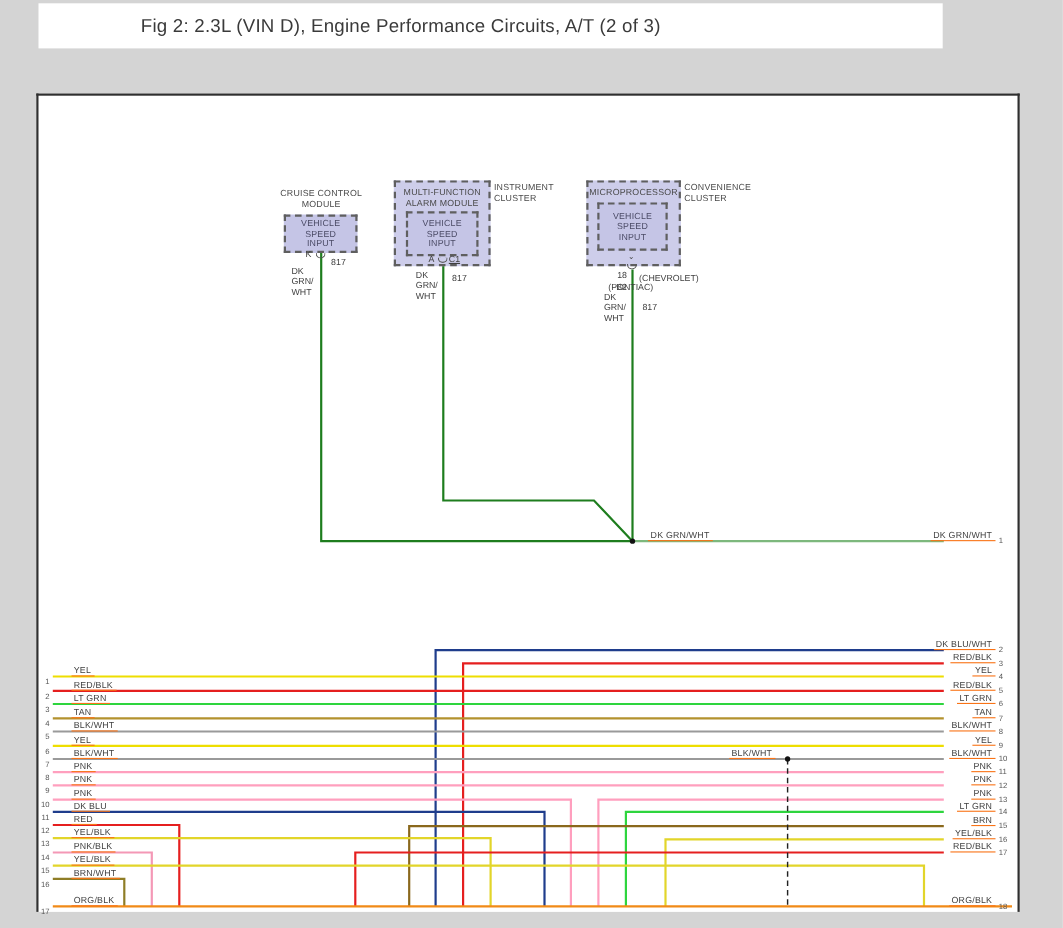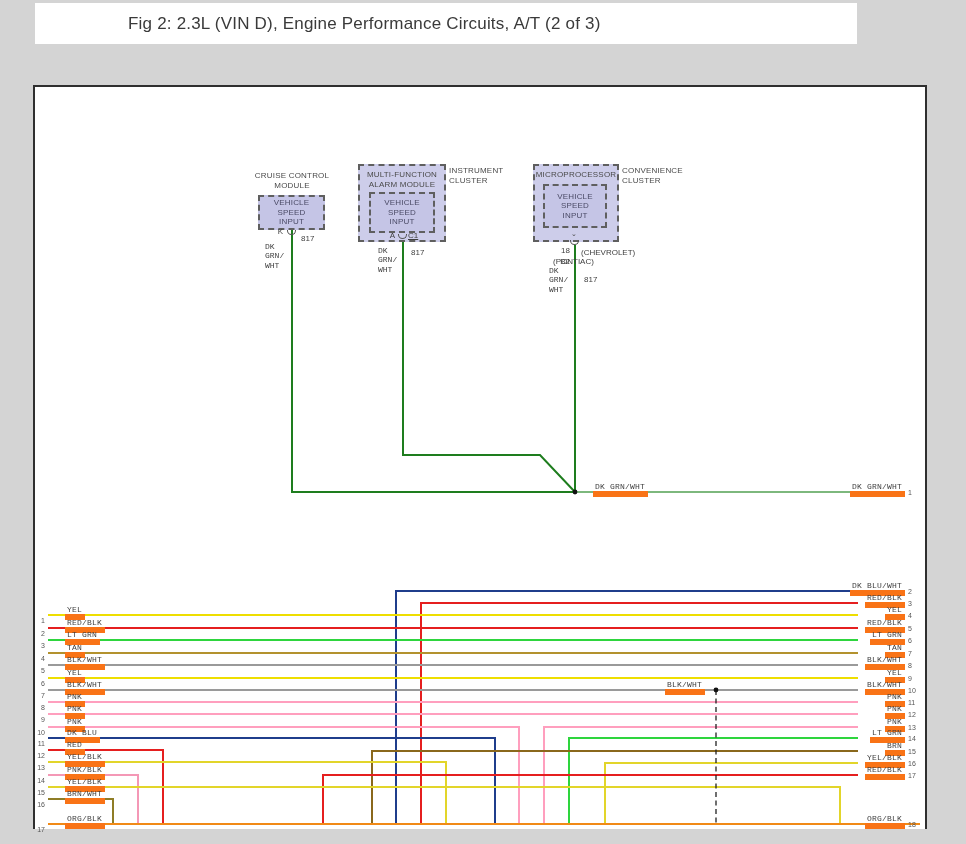--- a/index.html
+++ b/index.html
@@ -5,34 +5,34 @@
   html,body{margin:0;padding:0;}
   body{font-family:"Liberation Sans",sans-serif;background:#d4d4d4;}
   .page{position:relative;width:966px;height:844px;background:#d4d4d4;overflow:hidden;}
   .titlebar{position:absolute;left:35px;top:3px;width:822px;height:41px;background:#ffffff;}
   .titletext{position:absolute;left:93px;top:0;line-height:41px;font-size:17px;color:#3a3a3a;letter-spacing:.2px;white-space:nowrap;}
   .panel{position:absolute;left:33px;top:85px;width:894px;height:744px;background:#ffffff;
          border:2px solid #2f2f2f;border-bottom:none;box-sizing:border-box;}
   svg.wiresvg{position:absolute;left:0;top:0;width:966px;height:844px;pointer-events:none;}
   .layer{position:absolute;left:0;top:0;width:966px;height:844px;pointer-events:none;}
   .wlabel{position:absolute;font-size:8px;line-height:9px;height:9px;color:#3f3f3f;
-          border-bottom:6px solid #f97316;padding:0 3px 0 2px;letter-spacing:.2px;white-space:nowrap;font-family:Liberation Mono, monospace;}
+          border-bottom:1px solid #f97316;padding:0 3px 0 2px;letter-spacing:.2px;white-space:nowrap;}
   .wnum{position:absolute;font-size:7px;line-height:8px;color:#555;white-space:nowrap;}
   .mtitle{position:absolute;font-size:8px;line-height:9.5px;color:#4a4a4a;text-align:center;
           letter-spacing:.2px;white-space:nowrap;}
   .sidelabel{position:absolute;font-size:8px;line-height:9.5px;color:#4a4a4a;text-align:left;
           letter-spacing:.2px;white-space:nowrap;}
   .dbox{position:absolute;border:2px dashed #5f5f5f;background:#cdcdea;box-sizing:border-box;}
   .dbox.inner{background:#c5c5e6;display:flex;flex-direction:column;align-items:center;justify-content:center;}
   .dbox .bline{font-size:8px;line-height:9.5px;color:#4b4b66;text-align:center;letter-spacing:.2px;}
   .dbox .mtitle-in{font-size:8px;line-height:9.5px;color:#4a4a4a;text-align:center;padding-top:4px;letter-spacing:.2px;}
   .ptxt{position:absolute;font-size:8px;line-height:9px;color:#3f3f3f;white-space:nowrap;}
   .ptxt.r{text-align:right;}
   .ptxt.u{text-decoration:underline;}
-  .stack{position:absolute;font-size:8px;line-height:9.3px;color:#3f3f3f;white-space:nowrap;font-family:Liberation Mono, monospace;}
+  .stack{position:absolute;font-size:8px;line-height:9.3px;color:#3f3f3f;white-space:nowrap;}
   .arc{position:absolute;width:9px;height:5px;border:1.4px solid #555;border-top:none;
        border-radius:0 0 9px 9px;box-sizing:border-box;}
   .chev{position:absolute;font-size:7px;line-height:7px;color:#444;}
 </style>
 </head>
 <body>
 
 <div class="page">
 
   <div class="titlebar">

